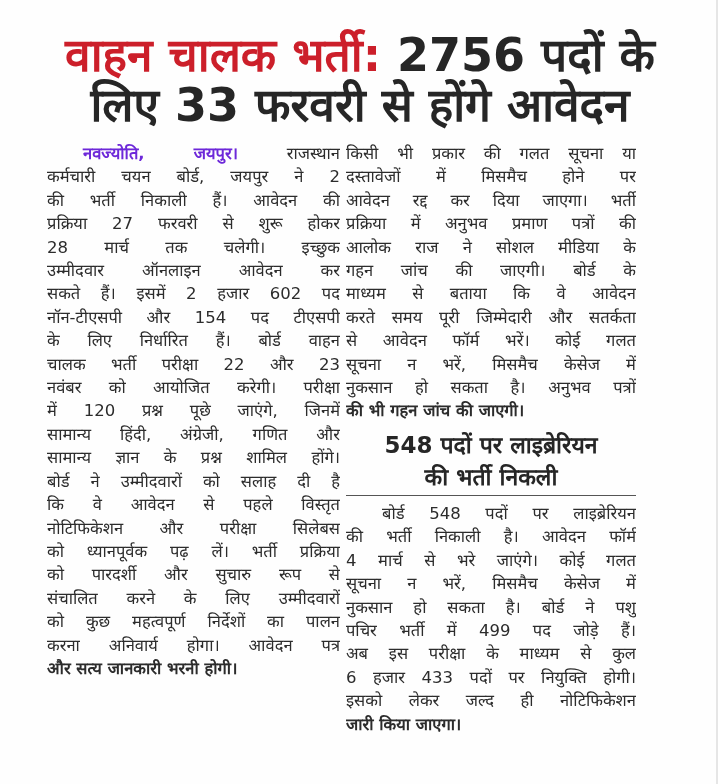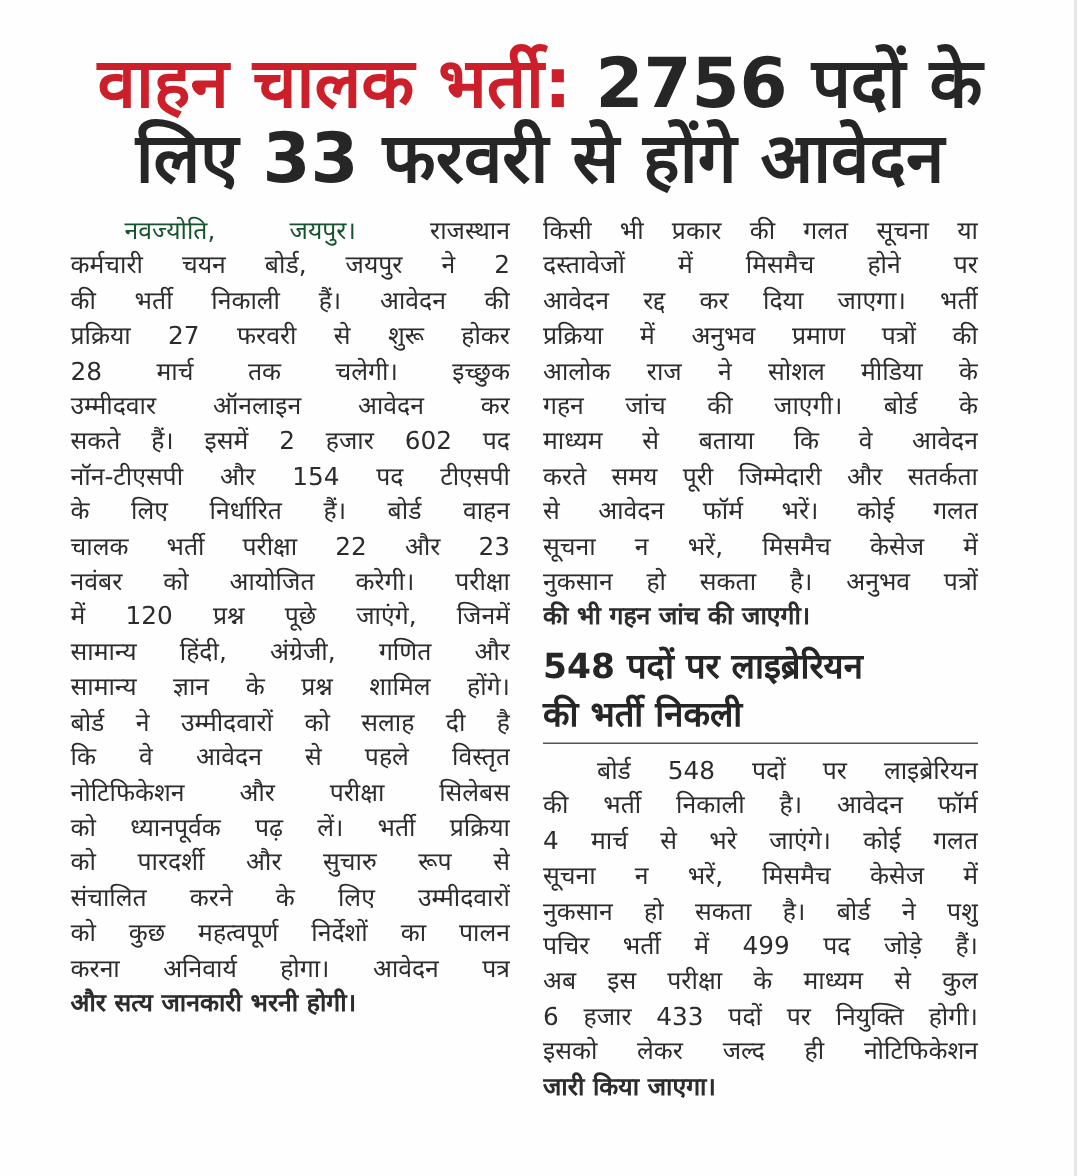--- a/index.html
+++ b/index.html
@@ -46,43 +46,44 @@
       font-size: 16.5px;
       line-height: 23.4px;
       color: #2c2c2c;
       text-align: justify;
     }
     .col-left {
       left: 47px;
       width: 293px;
     }
     .col-right {
-      left: 362px;
+      left: 346px;
       width: 290px;
     }
     .line {
       display: block;
       white-space: nowrap;
       text-align-last: justify;
       text-align: justify;
       overflow: hidden;
     }
     .line.last {
       text-align-last: left;
       font-weight: bold;
     }
     .line.indent {
       padding-left: 36px;
     }
     .dateline {
-      font-weight: normal;
-      color: #14532d;
+      font-weight: bold;
+      color: #6d28d9;
     }
     .subhead {
       margin-top: 6px;
+      text-align: center;
       font-weight: bold;
       font-size: 23px;
       line-height: 32px;
       color: #262626;
     }
     .subhead-rule {
       height: 0;
       border-top: 1.5px solid #555;
       margin: 2px 0 6px 0;
     }

